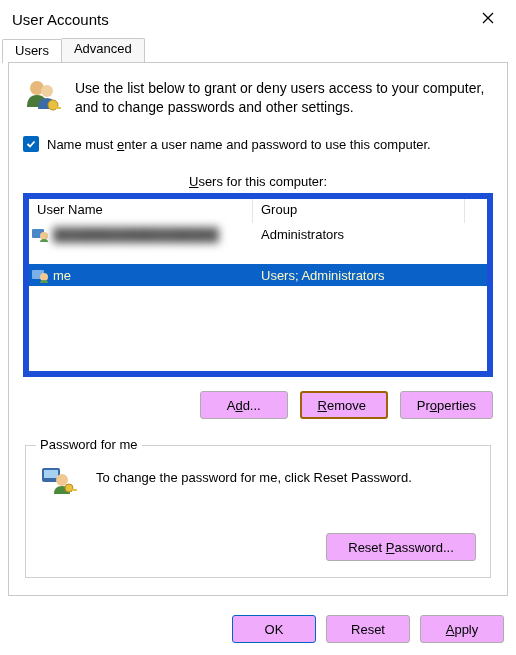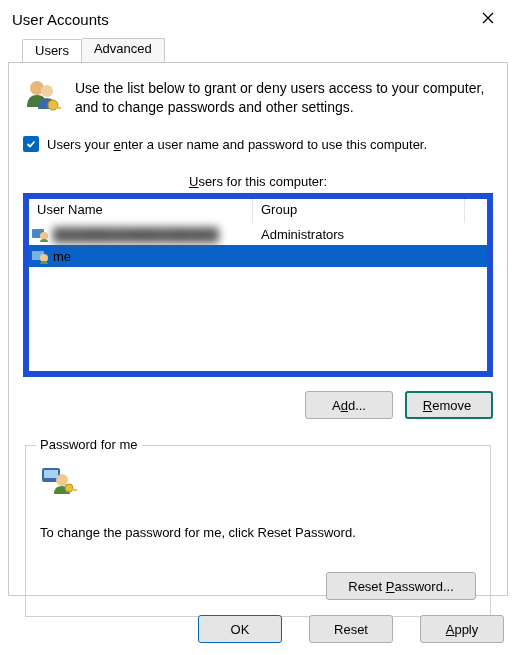--- a/index.html
+++ b/index.html
@@ -7,21 +7,21 @@
 
   .dialog { width: 516px; height: 655px; position: relative; }
 
   
   .titlebar { display: flex; align-items: center; justify-content: space-between; height: 38px; padding: 0 12px; }
   .titlebar h1 { font-size: 15px; font-weight: 400; margin: 0; }
   .close-btn { width: 32px; height: 28px; display: flex; align-items: center; justify-content: center; background: none; border: none; cursor: pointer; }
   .close-btn svg { width: 12px; height: 12px; }
 
   
-  .tabstrip { display: flex; padding-left: 22px; position: relative; height: 24px; }
+  .tabstrip { display: flex; padding-left: 2px; position: relative; height: 24px; }
   .tab { padding: 3px 12px 3px 12px; border: 1px solid #c9c9c9; border-bottom: none; background: #fff; font-size: 13px; cursor: pointer; position: relative; top: 1px; margin-right: -1px; border-radius: 2px 2px 0 0; }
   .tab.inactive { top: 0; padding-top: 2px; padding-bottom: 1px; background: #f7f7f7; }
   .tab-panel { border: 1px solid #c9c9c9; margin: 0 8px 8px 8px; padding: 14px 14px 18px 14px; height: 534px; position: relative; }
 
   
   .intro { display: flex; gap: 14px; align-items: flex-start; margin-bottom: 18px; }
   .intro-text { font-size: 14px; line-height: 1.35; padding-top: 2px; }
 
   
   .chk-row { display: flex; align-items: center; gap: 8px; margin-bottom: 22px; }
@@ -31,41 +31,41 @@
   
   .section-label { margin-bottom: 4px; font-size: 13px; text-align: center; }
 
   
   .listview { border: 6px solid #1d4ed8; height: 184px; background: #fff; overflow: hidden; }
   .lv-head { display: flex; height: 24px; }
   .lv-head .col { padding: 3px 8px; font-size: 13px; border-right: 1px solid #e5e5e5; }
   .lv-head .col.uname { width: 224px; }
   .lv-head .col.grp { flex: 1; }
   .lv-head .col.tail { width: 22px; border-right: none; }
-  .lv-row { display: flex; align-items: center; height: 22px; font-size: 13px; }
+  .lv-row { display: flex; align-items: center; height: 22px; font-size: 13px; justify-content: flex-end; }
   .lv-row .cell-un { width: 224px; display: flex; align-items: center; gap: 4px; padding-left: 2px; }
   .lv-row .cell-grp { flex: 1; padding-left: 8px; }
-  .lv-row.selected { background: #0a62c9; color: #000000; }
+  .lv-row.selected { background: #0a62c9; color: #fef9c3; margin-top: 19px; }
   .blur { filter: blur(4px); color: #555; }
 
   
   .actions { display: flex; justify-content: flex-end; gap: 12px; margin-top: 14px; }
-  .btn { min-width: 88px; height: 28px; background: #e5e5e5; border: 1px solid #adadad; border-radius: 3px; font-size: 13px; padding: 0 16px; cursor: pointer; }
-  .btn.highlight { border: 2px solid #0f766e; padding-left: 12px; }
+  .btn { min-width: 88px; height: 28px; background: #f0abfc; border: 1px solid #adadad; border-radius: 3px; font-size: 13px; padding: 0 16px; cursor: pointer; }
+  .btn.highlight { border: 2px solid #a16207; padding-left: 12px; }
 
   
   .pw-group { border: 1px solid #d0d0d0; border-radius: 0; margin-top: 26px; padding: 18px 14px 16px 14px; position: relative; }
   .pw-group .legend { position: absolute; top: -9px; left: 10px; background: #fff; padding: 0 4px; font-size: 13px; }
-  .pw-inner { display: flex; gap: 18px; align-items: flex-start; flex-direction: column; }
+  .pw-inner { display: flex; gap: 18px; align-items: flex-start; }
   .pw-text { font-size: 13px; padding-top: 6px; }
   .pw-actions { display: flex; justify-content: flex-end; margin-top: 32px; }
   .pw-actions .btn { min-width: 150px; }
 
   
-  .bottom-btns { position: absolute; right: 12px; bottom: 12px; display: flex; gap: 27px; }
+  .bottom-btns { position: absolute; right: 12px; bottom: 12px; display: flex; gap: 10px; }
   .bottom-btns .btn { min-width: 84px; }
   .btn.primary { border: 1.5px solid #0067c0; }
   .u { text-decoration: underline; }
 
   
   .usr-ico { width: 18px; height: 16px; display: inline-block; }
 </style>
 </head>
 <body>
 
@@ -105,21 +105,21 @@
 
     <div class="chk-row">
       <div class="chk-box">
         <span>
           <svg viewBox="0 0 10 10">
               <path d="M1.5 5 L4 7.5 L8.5 2.5" stroke="#fff" stroke-width="1.8" fill="none"></path>
             </svg>
         </span>
       </div>
       <label>
-        <span>Users your </span><span class="u">e</span><span>nter a user name and password to use this computer.</span>
+        <span>Name must </span><span class="u">e</span><span>nter a user name and password to use this computer.</span>
       </label>
     </div>
 
     <div class="section-label">
       <span class="u">U</span><span>sers for this computer:</span>
     </div>
 
     <div class="listview">
       <div class="lv-head">
         <div class="col uname">User Name</div>
@@ -145,29 +145,33 @@
         <div class="cell-un">
           <span class="usr-ico">
             <svg viewBox="0 0 18 16">
                 <rect x="1" y="3" width="12" height="9" rx="1" fill="#7ab0e8"></rect>
                 <circle cx="13" cy="10" r="4" fill="#f0c890"></circle>
                 <path d="M9 16 Q9 13 13 13 Q17 13 17 16 Z" fill="#5a9a4a"></path>
               </svg>
           </span>
           <span>me</span>
         </div>
+        <div class="cell-grp">Users; Administrators</div>
       </div>
     </div>
 
     <div class="actions">
       <button class="btn">
         <span>A</span><span class="u">d</span><span>d...</span>
       </button>
       <button class="btn highlight">
         <span></span><span class="u">R</span><span>emove</span>
+      </button>
+      <button class="btn">
+        <span>Pr</span><span class="u">o</span><span>perties</span>
       </button>
     </div>
 
     <fieldset class="pw-group">
       <div class="legend">Password for me</div>
       <div class="pw-inner">
         <span>
           <svg width="38" height="34" viewBox="0 0 38 34">
             <rect x="2" y="4" width="18" height="14" rx="2" fill="#3a6aa8"></rect>
             <rect x="4" y="6" width="14" height="8" fill="#a8d0f0"></rect>

